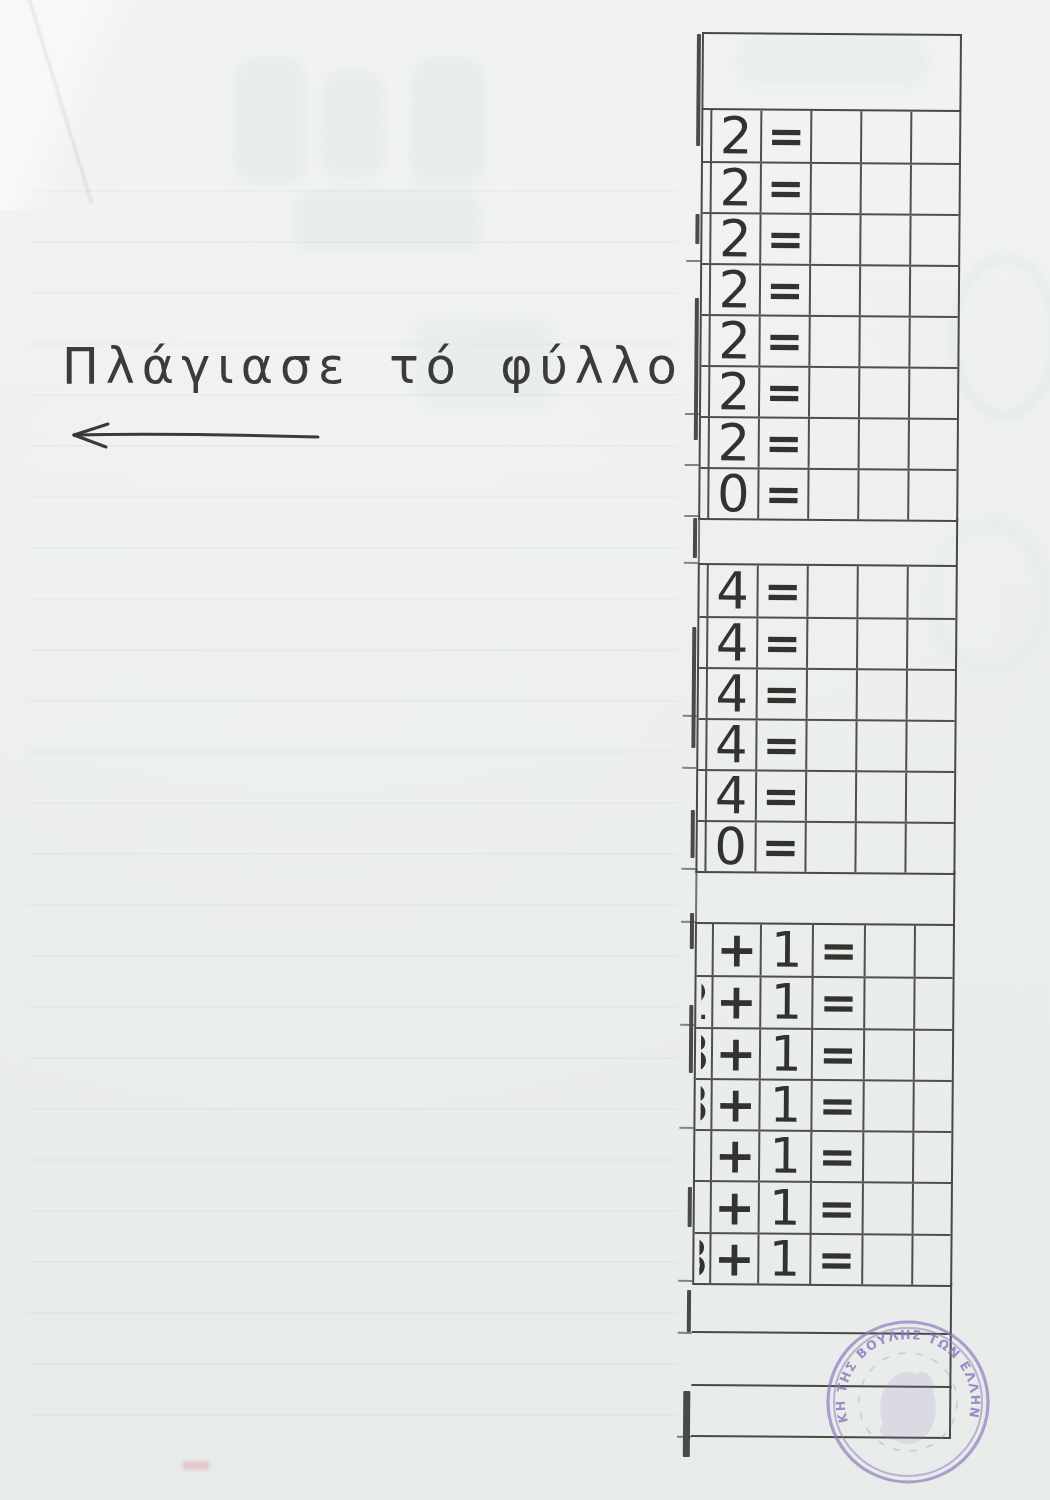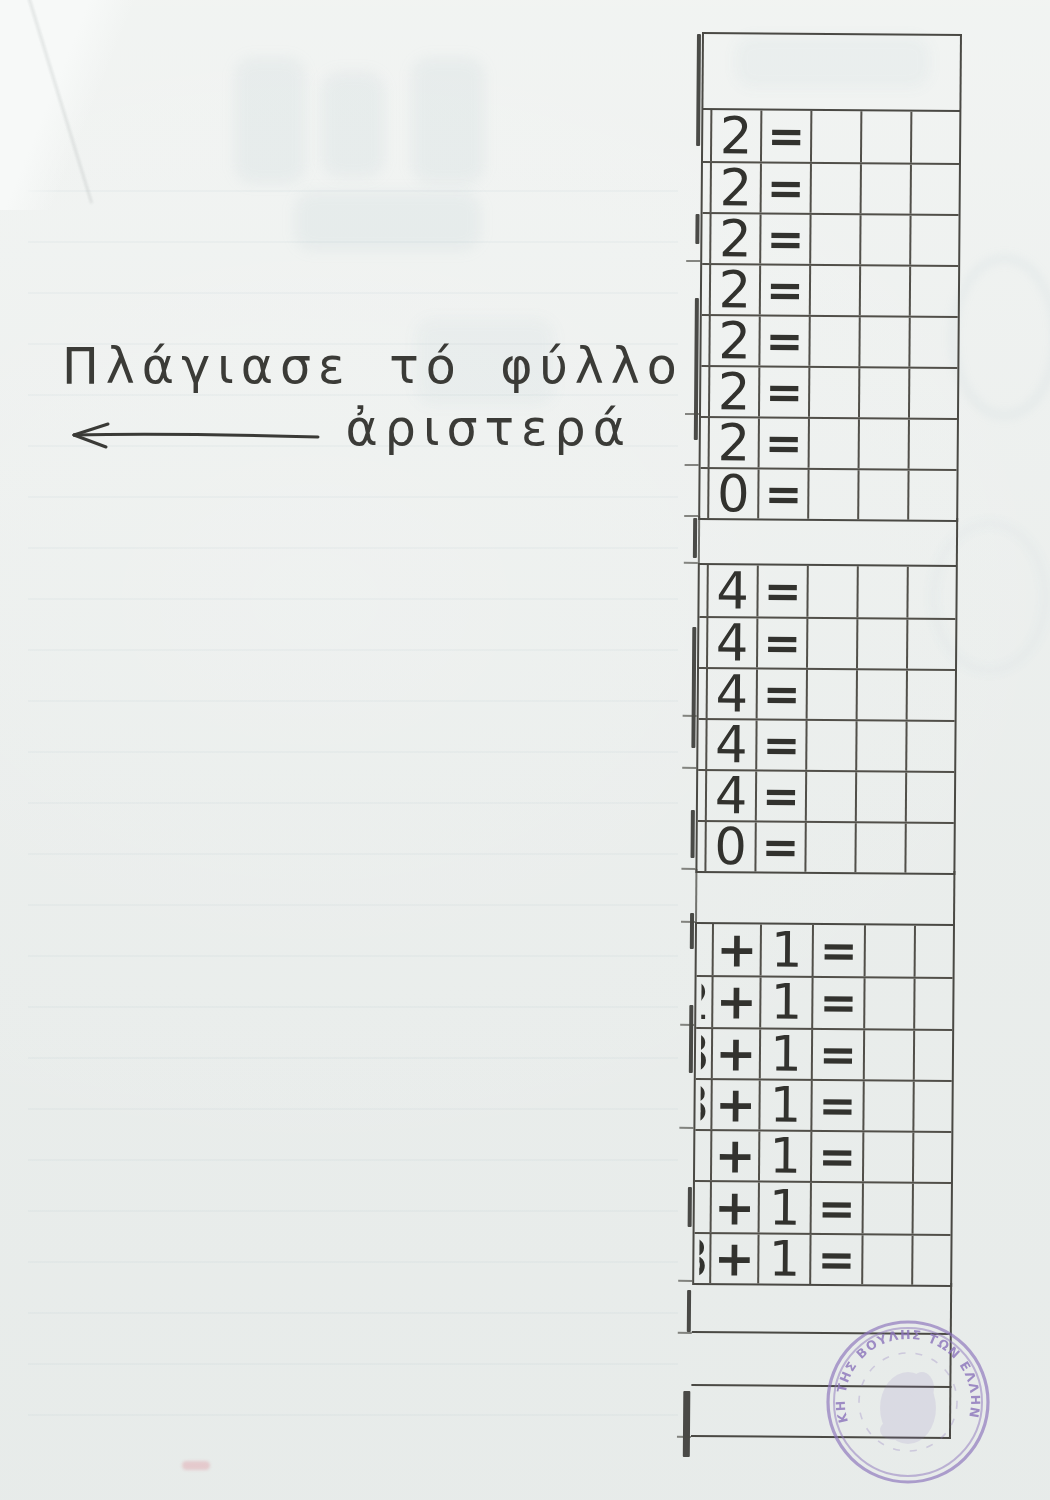--- a/index.html
+++ b/index.html
@@ -95,21 +95,20 @@
 <div class="ghost" style="left:735px;top:36px;width:195px;height:52px;opacity:.75;"></div>
 <div class="ghost-ring" style="left:950px;top:255px;width:95px;height:150px;"></div>
 <div class="ghost-ring" style="left:930px;top:520px;width:105px;height:140px;opacity:.8;"></div>
 
 <div class="crease"></div>
 <div class="crease-line"></div>
 <div class="pink-smudge"></div>
 
 <div class="instruction">
   <div class="instr-line1">Πλάγιασε τό φύλλο</div>
-  <div class="instr-line2">ἀριστερά</div>
 </div>
 
 <svg class="arrow-svg" width="280" height="44" viewBox="0 0 280 44">
   <path d="M262,21 C190,19 95,17 18,19" fill="none" stroke="#3a3a36" stroke-width="3" stroke-linecap="round"></path>
   <path d="M18,19 L52,8" fill="none" stroke="#3a3a36" stroke-width="3" stroke-linecap="round"></path>
   <path d="M18,19 L50,31" fill="none" stroke="#3a3a36" stroke-width="3" stroke-linecap="round"></path>
 </svg>
 
 <div id="table-root">
     <div class="tbl-header" style="left: 702px; top: 32px; width: 260px; height: 76px;"></div>

